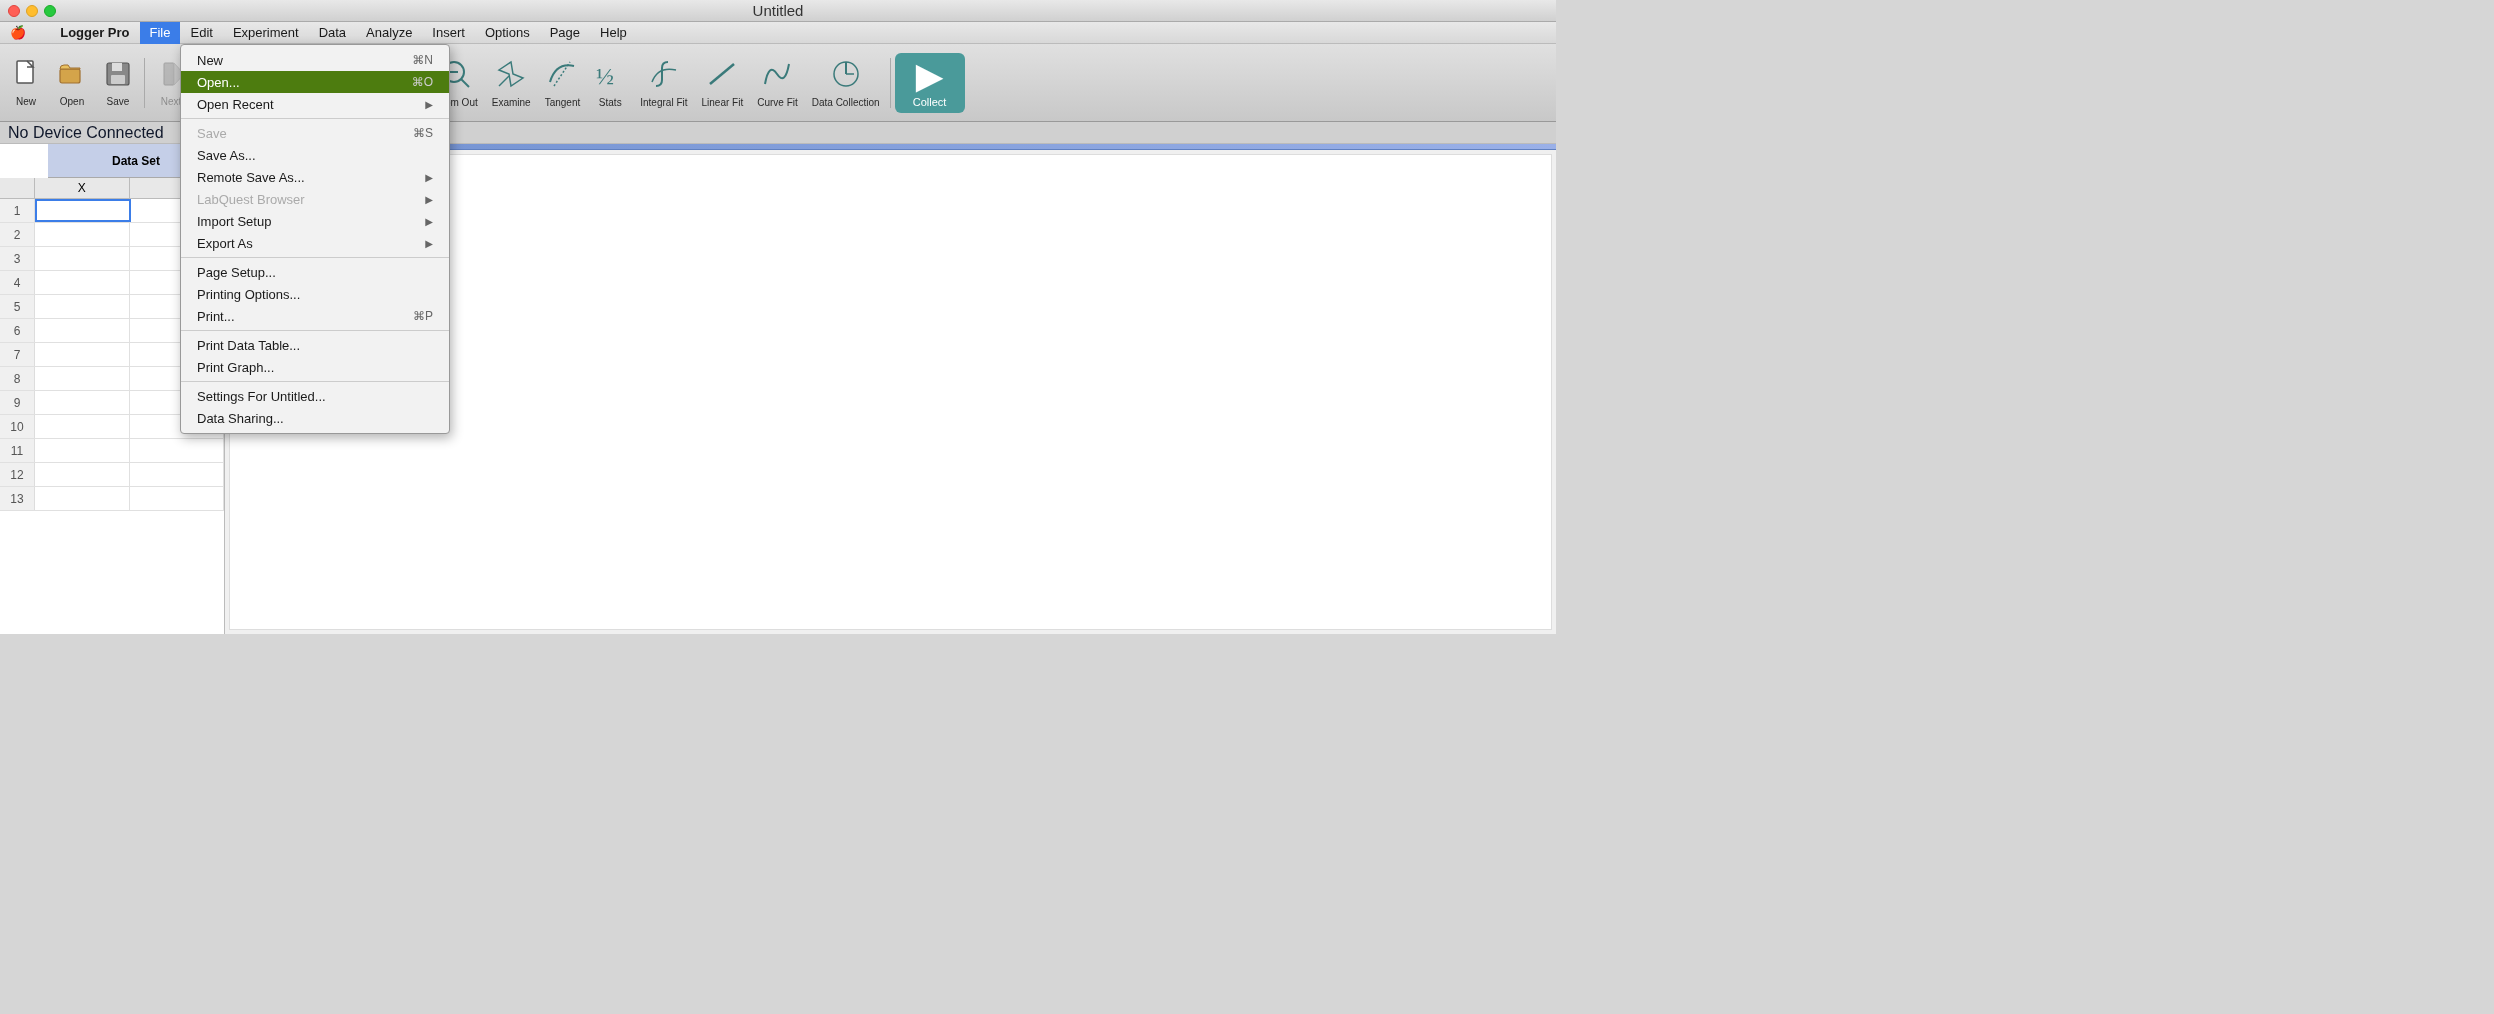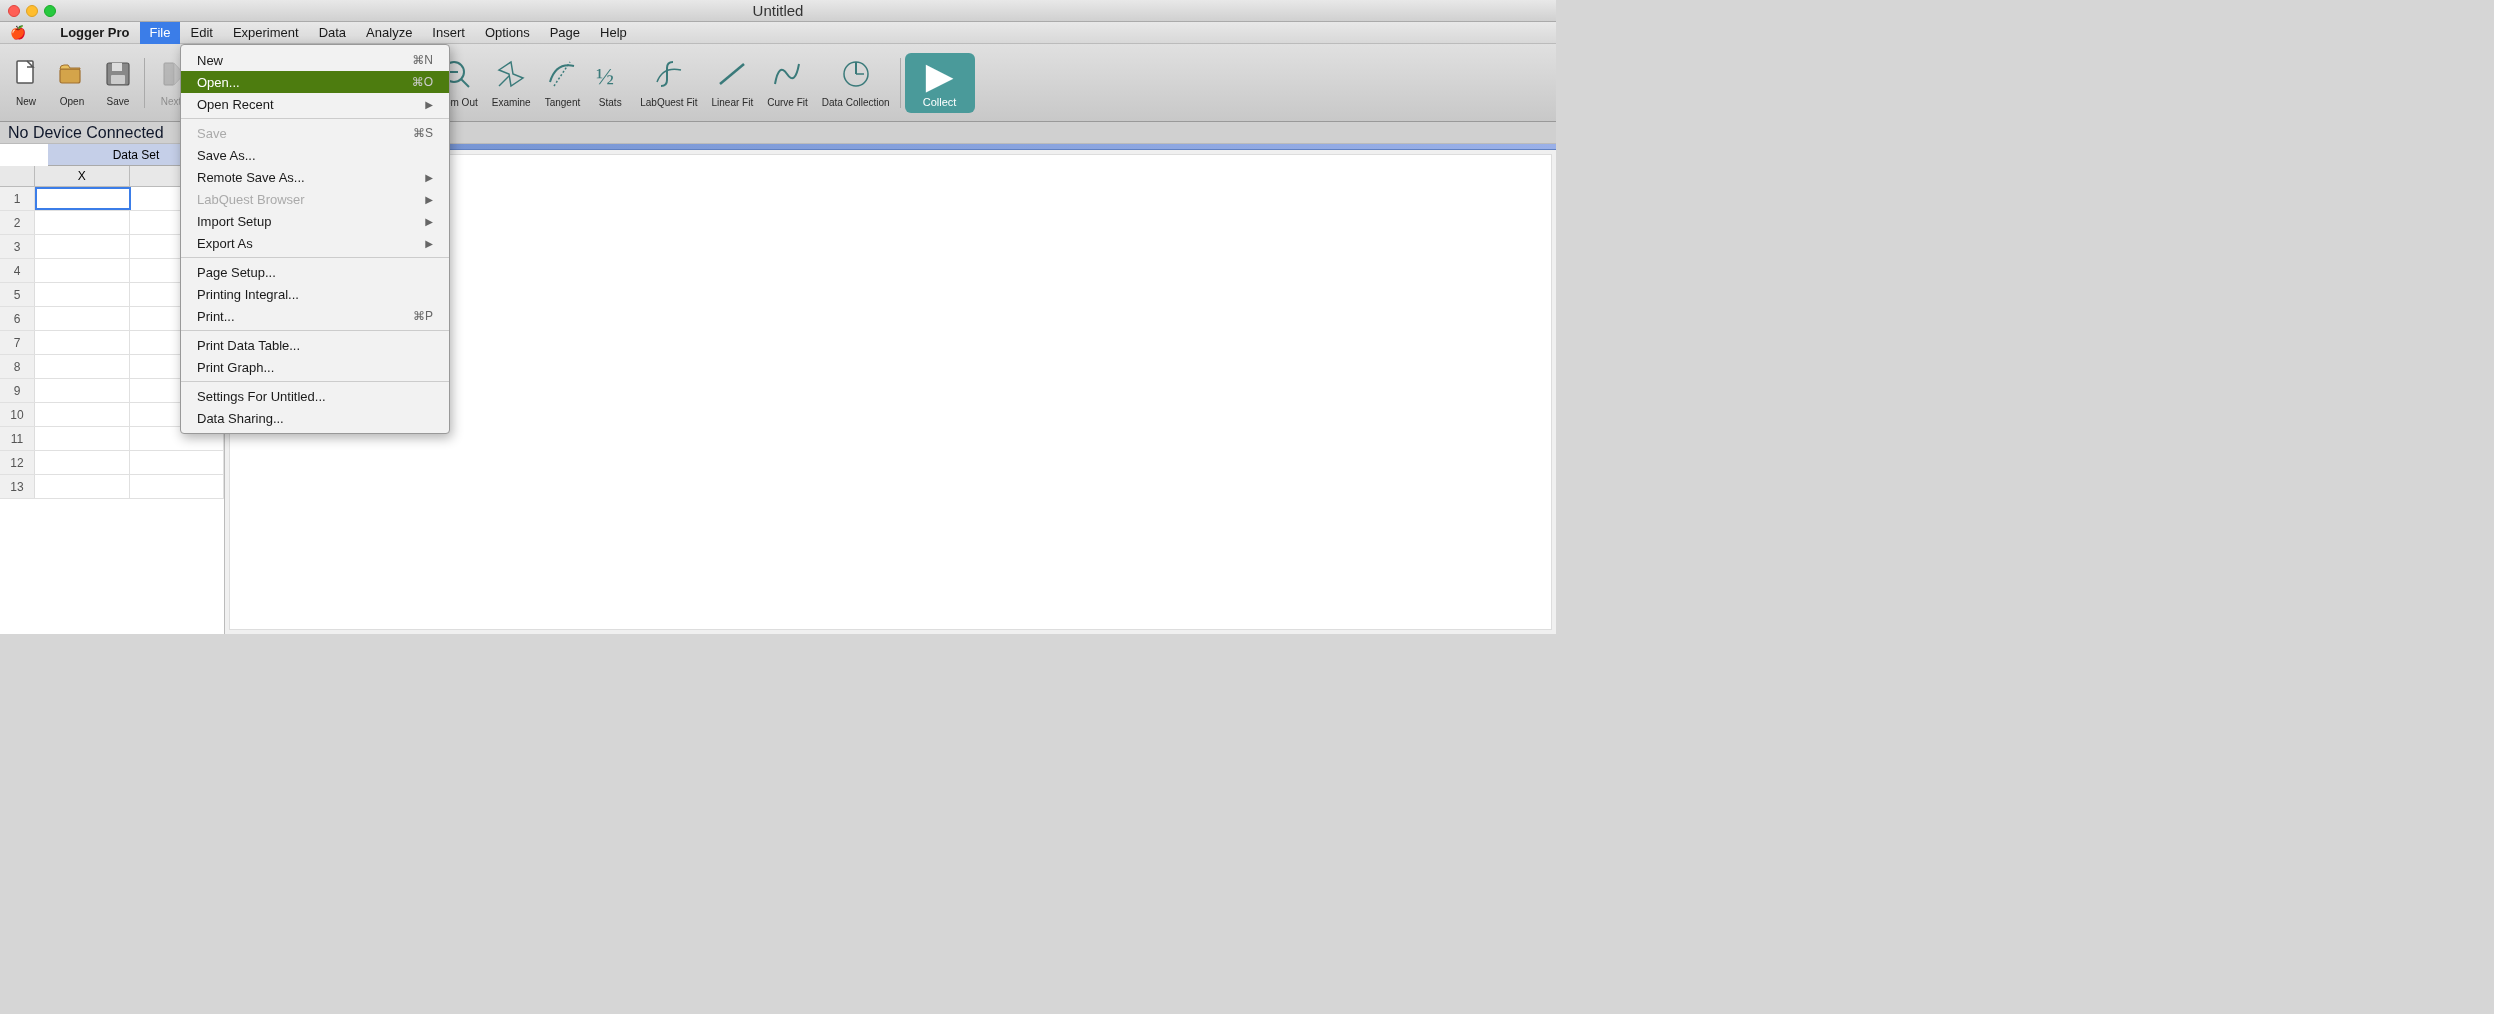--- a/index.html
+++ b/index.html
@@ -137,23 +137,23 @@
       width: 225px;
       border-right: 1px solid #bbb;
       background: white;
       overflow: hidden;
     }
     .data-table-header {
       background: #c5cfe8;
       border-bottom: 1px solid #aaa;
       padding: 4px 8px;
       font-size: 12px;
-      font-weight: 400;
+      font-weight: 700;
       text-align: center;
-      height: 22px;
+      height: 34px;
       display: flex;
       align-items: center;
       justify-content: center;
       margin-left: 48px;
     }
     .col-headers {
       display: flex;
       border-bottom: 1px solid #bbb;
     }
     .row-num-col { width: 35px; background: #e8e8e8; border-right: 1px solid #bbb; }
@@ -405,21 +405,21 @@
     <span class="label">Stats</span>
   </div>
 
   <div class="toolbar-btn">
     <span class="icon">
       <svg width="32" height="32" viewBox="0 0 32 32">
         <path d="M20 4 Q14 4 14 10 L14 22 Q14 28 8 28" fill="none" stroke="#3a7a7a" stroke-width="2"></path>
         <path d="M4 24 Q10 8 28 12" fill="none" stroke="#3a7a7a" stroke-width="1.5"></path>
       </svg>
     </span>
-    <span class="label">LabQuest Fit</span>
+    <span class="label">Integral Fit</span>
   </div>
 
   <div class="toolbar-btn">
     <span class="icon">
       <svg width="32" height="32" viewBox="0 0 32 32">
         <line x1="4" y1="26" x2="28" y2="6" stroke="#3a7a7a" stroke-width="2.5"></line>
       </svg>
     </span>
     <span class="label">Linear Fit</span>
   </div>
@@ -575,21 +575,21 @@
     </div>
     <div class="menu-item">
       <span>Export As</span>
       <span class="menu-arrow">▶</span>
     </div>
     <div class="menu-separator"></div>
     <div class="menu-item">
       <span>Page Setup...</span>
     </div>
     <div class="menu-item">
-      <span>Printing Integral...</span>
+      <span>Printing Options...</span>
     </div>
     <div class="menu-item">
       <span>Print...</span>
       <span class="menu-shortcut">⌘P</span>
     </div>
     <div class="menu-separator"></div>
     <div class="menu-item">
       <span>Print Data Table...</span>
     </div>
     <div class="menu-item">

